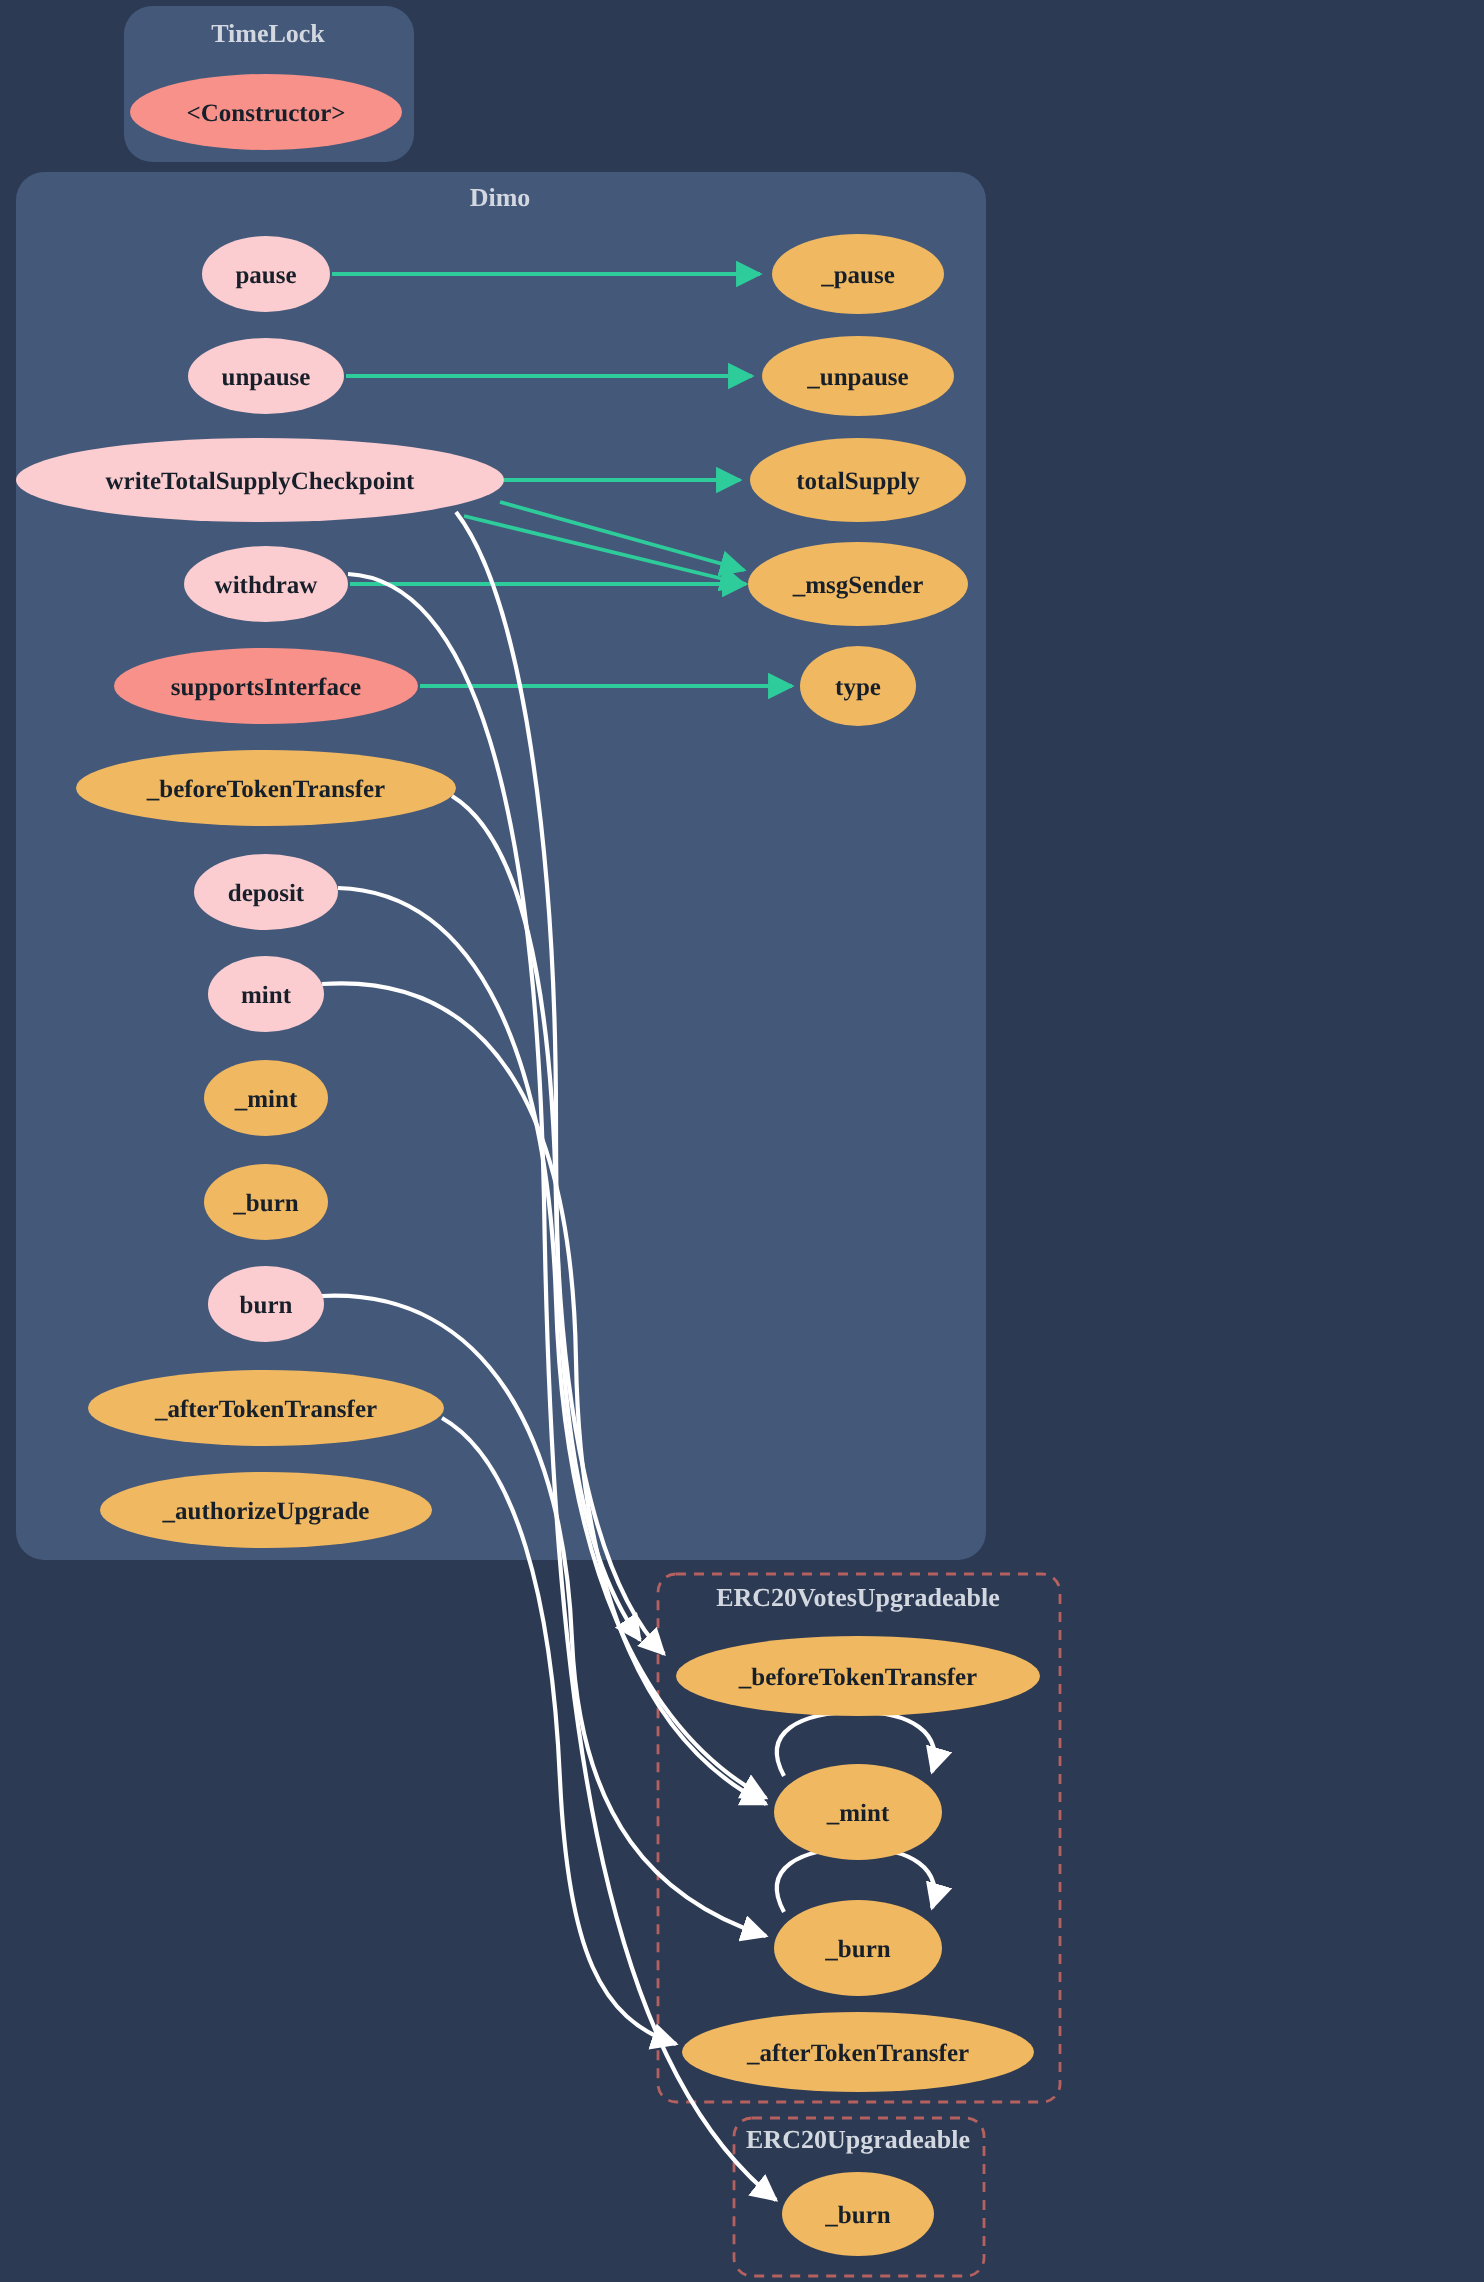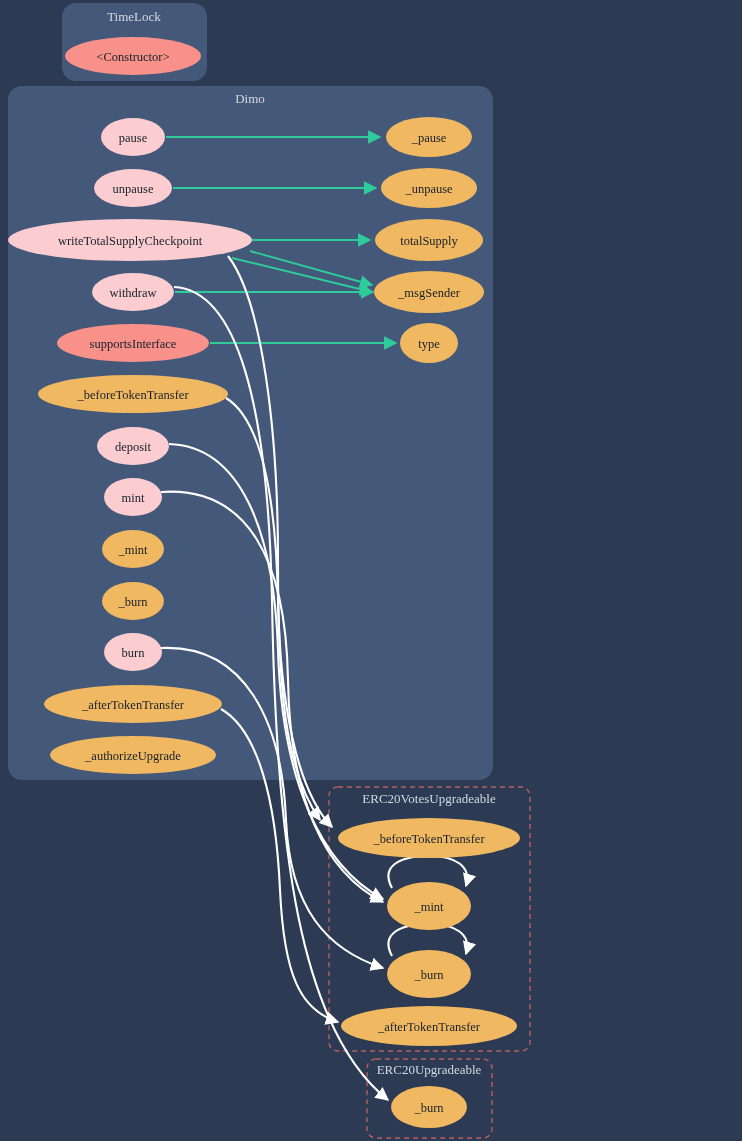--- a/index.html
+++ b/index.html
@@ -7,20 +7,21 @@
     padding: 0;
     background: #2c3a54;
   }
   #canvas {
     position: relative;
     width: 742px;
     height: 1141px;
     background: #2c3a54;
     font-family: "Liberation Serif", "DejaVu Serif", serif;
     overflow: hidden;
+    font-weight: bold;
   }
   #graph-svg {
     position: absolute;
     left: 0;
     top: 0;
     width: 742px;
     height: 1141px;
   }
   .cluster-label {
     fill: #d3d8e0;

